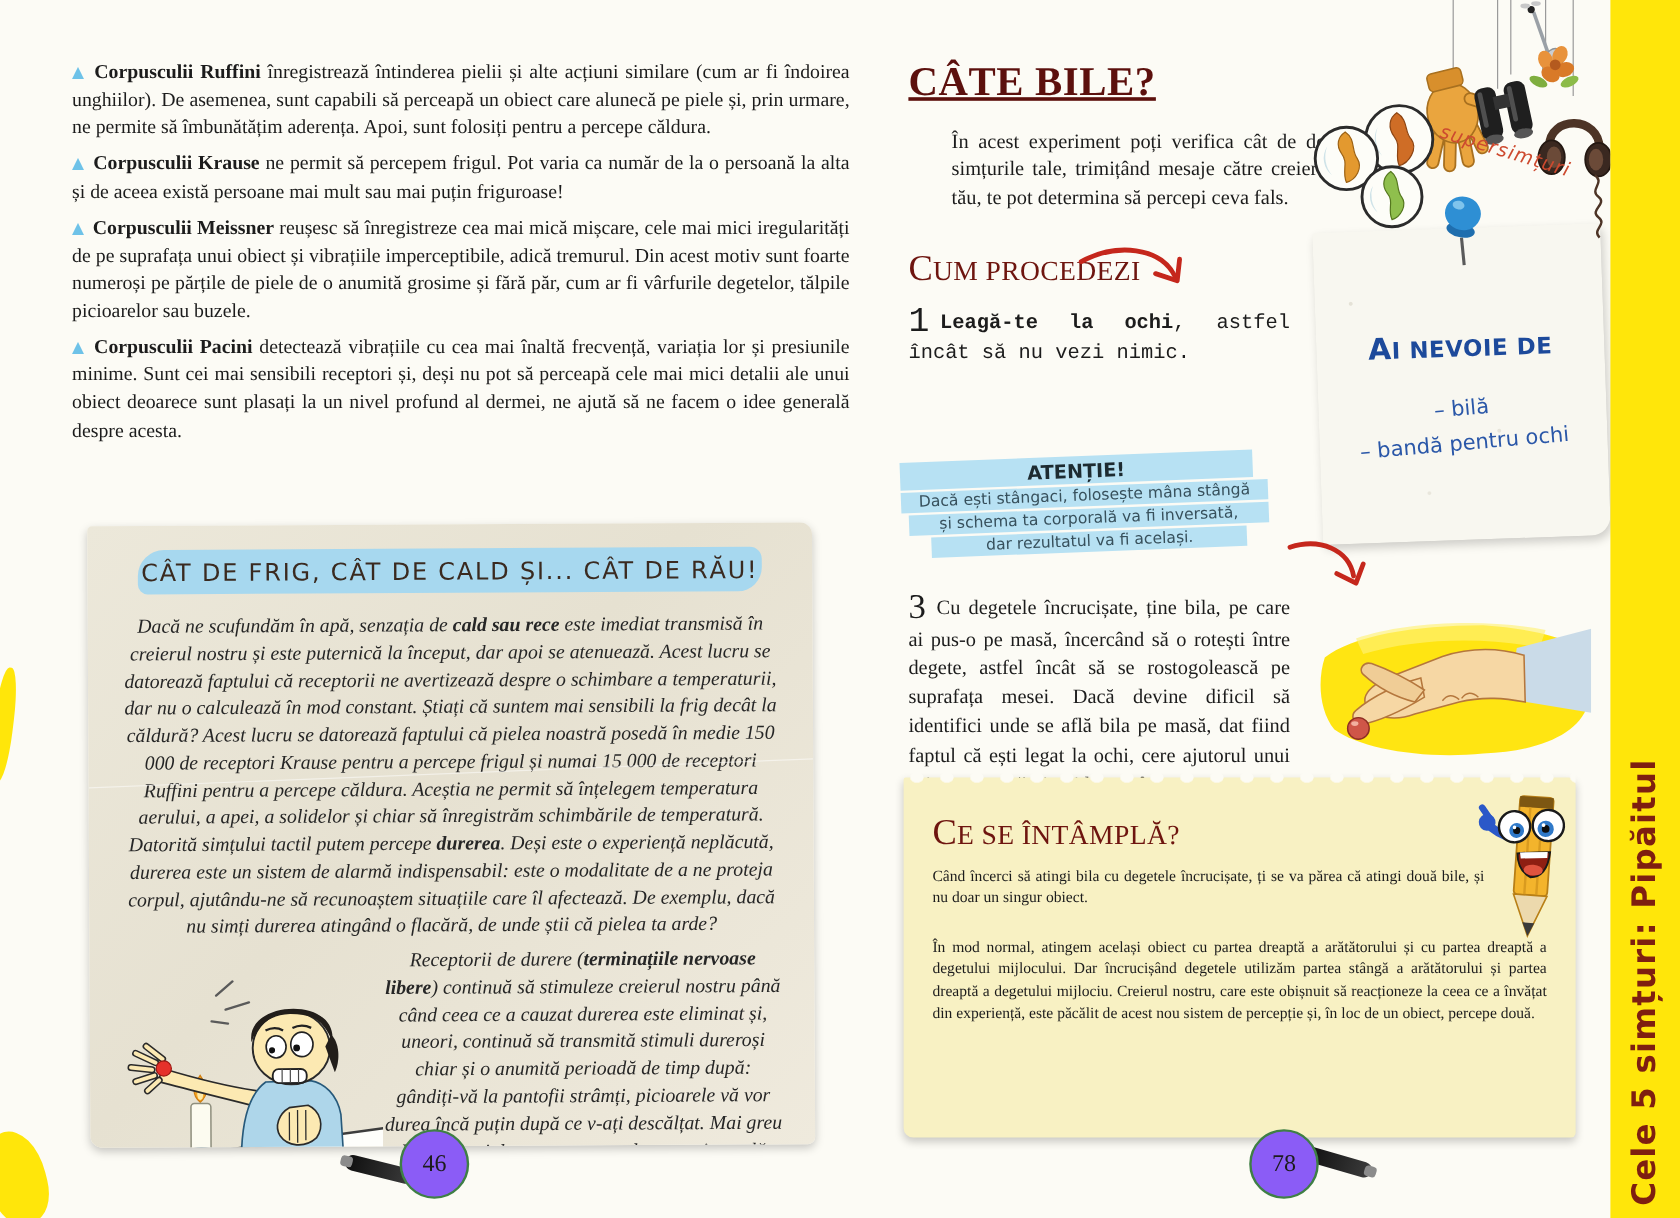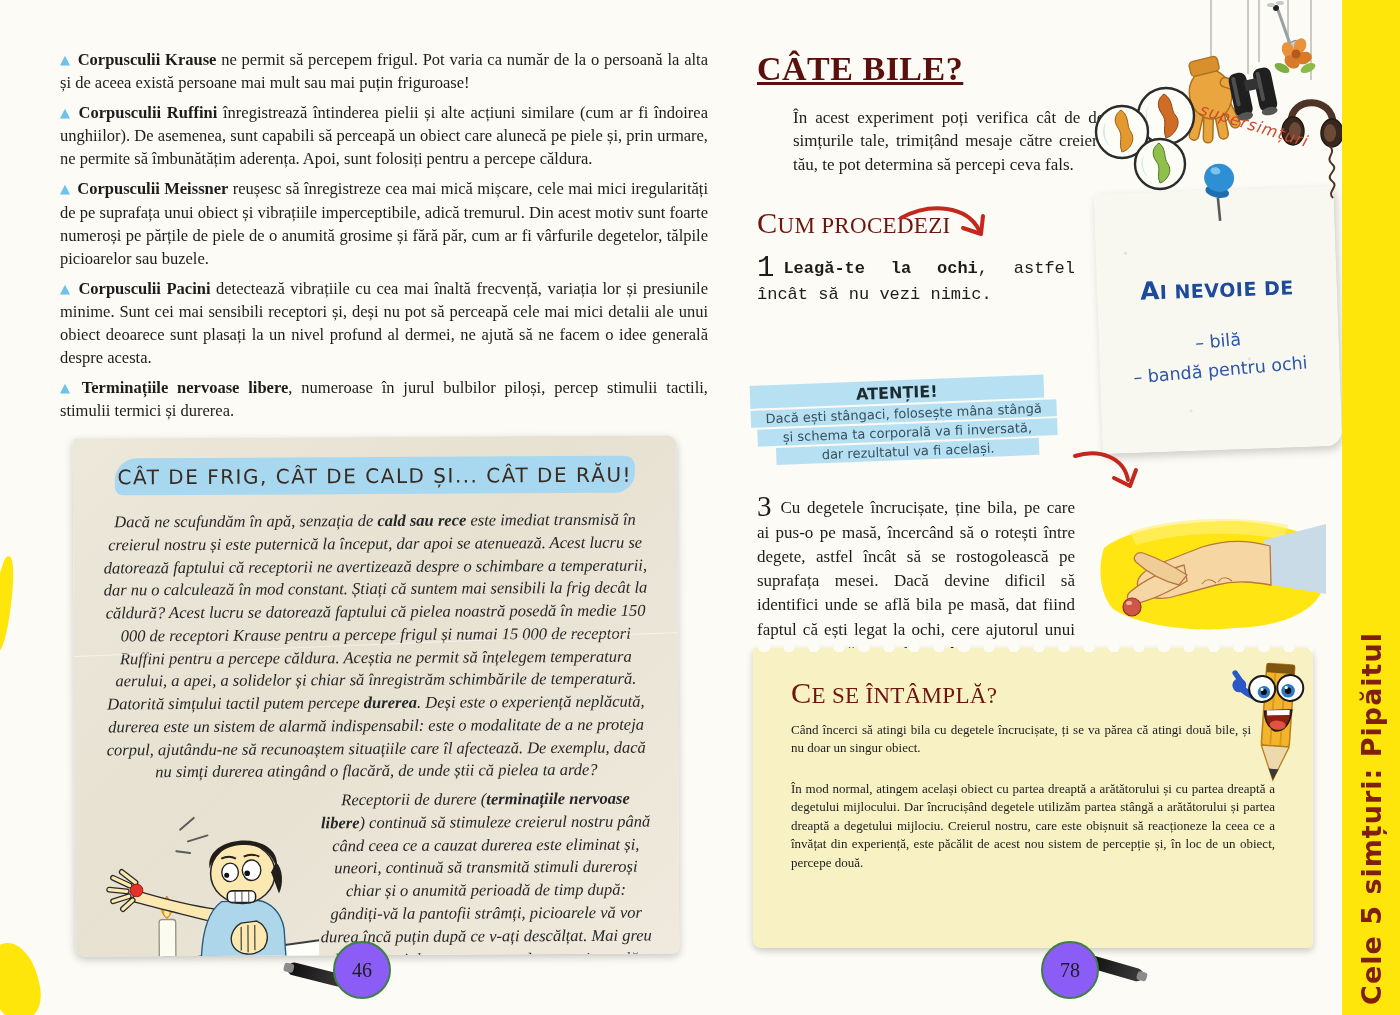--- a/index.html
+++ b/index.html
@@ -52,21 +52,21 @@
         font-family:"DejaVu Sans",sans-serif;font-size:19px;letter-spacing:.5px;text-transform:uppercase;}
   .need-title::first-letter{font-size:1.3em;}
   .need-items{margin-top:24px;transform:rotate(-3deg);text-align:center;
         font-family:"DejaVu Sans",sans-serif;font-size:17.5px;color:#2a57a8;line-height:1.65;}
   
   .note{position:absolute;left:753px;top:648px;width:560px;height:300px;background:#f8f1c3;
         border-radius:2px 6px 4px 8px;box-shadow:0 3px 7px rgba(0,0,0,.2);}
   .tear{position:absolute;left:0;top:-7px;width:100%;height:16px;
         background-image:radial-gradient(ellipse 8px 6px at 11px 7px,#fcfbf5 68%,transparent 72%);
         background-size:25px 16px;background-repeat:repeat-x;}
-  .note-inner{padding:28px 38px 0;}
+  .note-inner{padding:28px 24px 0;}
   .note-text{margin:10px 0 22px;text-align:justify;font-size:13px;line-height:1.42;}
   .note-text.narrow{width:460px;}
   
   .badge{position:absolute;width:54px;height:54px;border:2.5px solid #3f7f45;border-radius:50%;
         background:#8b5cf6;display:flex;align-items:center;justify-content:center;
         font-size:20px;color:#1c1c1c;z-index:4;}
   .handle{position:absolute;width:58px;height:13px;background:linear-gradient(90deg,#0e0e0e,#3c3c3c);
         border-radius:7px;z-index:3;}
   .handle:after{content:"";position:absolute;width:10px;height:9px;background:#8b8b8b;border-radius:3px;top:2px;}
   .h46{left:287px;top:968px;transform:rotate(14deg);}  .h46:after{left:-4px;}
@@ -83,25 +83,24 @@
   .scribble{position:absolute;left:1198px;top:116px;transform:rotate(17deg);
         font-family:"DejaVu Sans",cursive;font-style:italic;font-size:16px;color:#cd4a2f;letter-spacing:1px;}
   .abs{position:absolute;}
 </style>
 </head>
 <body>
 
 <div id="page">
 
   <div class="lp-text">
+    <p class="receptor"><span class="tri">▲</span><span class="lead">Corpusculii Ruffini</span><span> înregistrează întinderea pielii și alte acțiuni similare (cum ar fi îndoirea unghiilor). De asemenea, sunt capabili să perceapă un obiect care alunecă pe piele și, prin urmare, ne permite să îmbunătățim aderența. Apoi, sunt folosiți pentru a percepe căldura.</span></p>
     <p class="receptor"><span class="tri">▲</span><span class="lead">Corpusculii Krause</span><span> ne permit să percepem frigul. Pot varia ca număr de la o persoană la alta și de aceea există persoane mai mult sau mai puțin friguroase!</span></p>
-    <p class="receptor"><span class="tri">▲</span><span class="lead">Corpusculii Ruffini</span><span> înregistrează întinderea pielii și alte acțiuni similare (cum ar fi îndoirea unghiilor). De asemenea, sunt capabili să perceapă un obiect care alunecă pe piele și, prin urmare, ne permite să îmbunătățim aderența. Apoi, sunt folosiți pentru a percepe căldura.</span></p>
     <p class="receptor"><span class="tri">▲</span><span class="lead">Corpusculii Meissner</span><span> reușesc să înregistreze cea mai mică mișcare, cele mai mici iregularități de pe suprafața unui obiect și vibrațiile imperceptibile, adică tremurul. Din acest motiv sunt foarte numeroși pe părțile de piele de o anumită grosime și fără păr, cum ar fi vârfurile degetelor, tălpile picioarelor sau buzele.</span></p>
     <p class="receptor"><span class="tri">▲</span><span class="lead">Corpusculii Pacini</span><span> detectează vibrațiile cu cea mai înaltă frecvență, variația lor și presiunile minime. Sunt cei mai sensibili receptori și, deși nu pot să perceapă cele mai mici detalii ale unui obiect deoarece sunt plasați la un nivel profund al dermei, ne ajută să ne facem o idee generală despre acesta.</span></p>
-    <p class="receptor"><span class="tri">▲</span><span class="lead">Terminațiile nervoase libere</span><span>, numeroase în jurul bulbilor piloși, percep stimulii tactili, stimulii termici și durerea.</span></p>
   </div>
 
   <div class="infobox">
     <div class="band">
       <span class="band-title">CÂT DE FRIG, CÂT DE CALD ȘI... CÂT DE RĂU!</span>
     </div>
     <div class="box-body"><span>Dacă ne scufundăm în apă, senzația de </span><span class="rich-b">cald sau rece</span><span> este imediat transmisă în creierul nostru și este puternică la început, dar apoi se atenuează. Acest lucru se datorează faptului că receptorii ne avertizează despre o schimbare a temperaturii, dar nu o calculează în mod constant. Știați că suntem mai sensibili la frig decât la căldură? Acest lucru se datorează faptului că pielea noastră posedă în medie 150 000 de receptori Krause pentru a percepe frigul și numai 15 000 de receptori Ruffini pentru a percepe căldura. Aceștia ne permit să înțelegem temperatura aerului, a apei, a solidelor și chiar să înregistrăm schimbările de temperatură. Datorită simțului tactil putem percepe </span><span class="rich-b">durerea</span><span>. Deși este o experiență neplăcută, durerea este un sistem de alarmă indispensabil: este o modalitate de a ne proteja corpul, ajutându-ne să recunoaștem situațiile care îl afectează. De exemplu, dacă nu simți durerea atingând o flacără, de unde știi că pielea ta arde?</span></div>
     <div class="bottom-row">
       <div class="boy-art">
         <svg viewBox="0 0 250 215" width="244" height="210">

